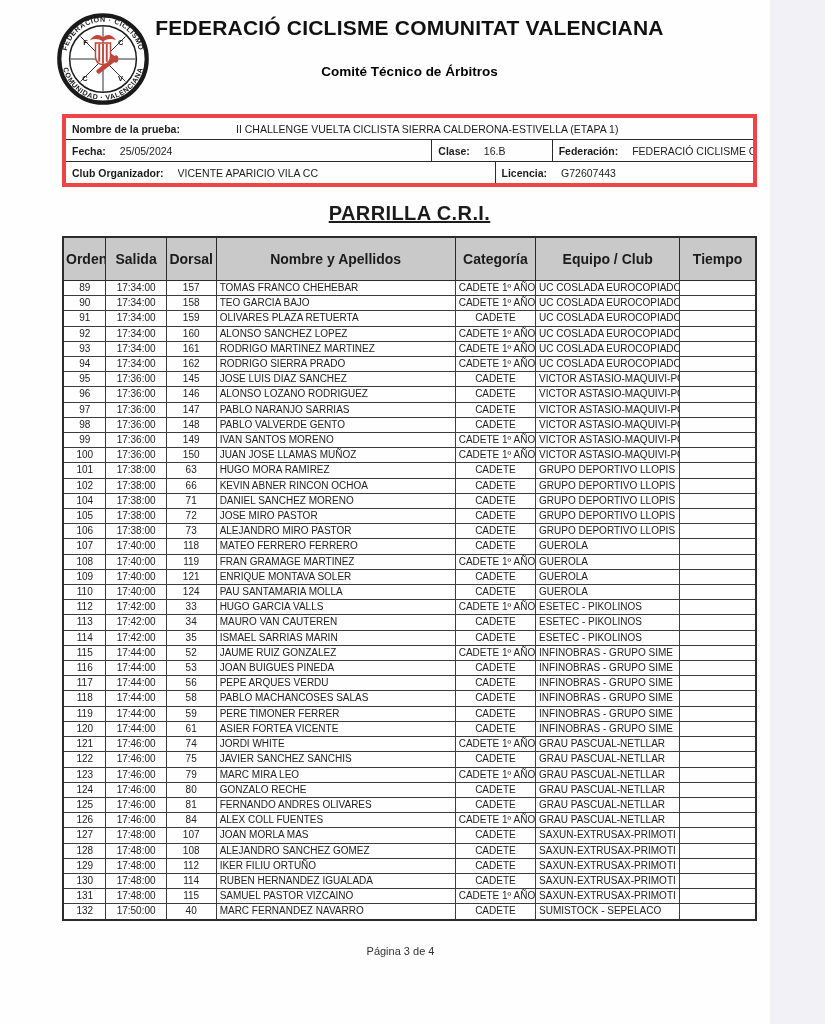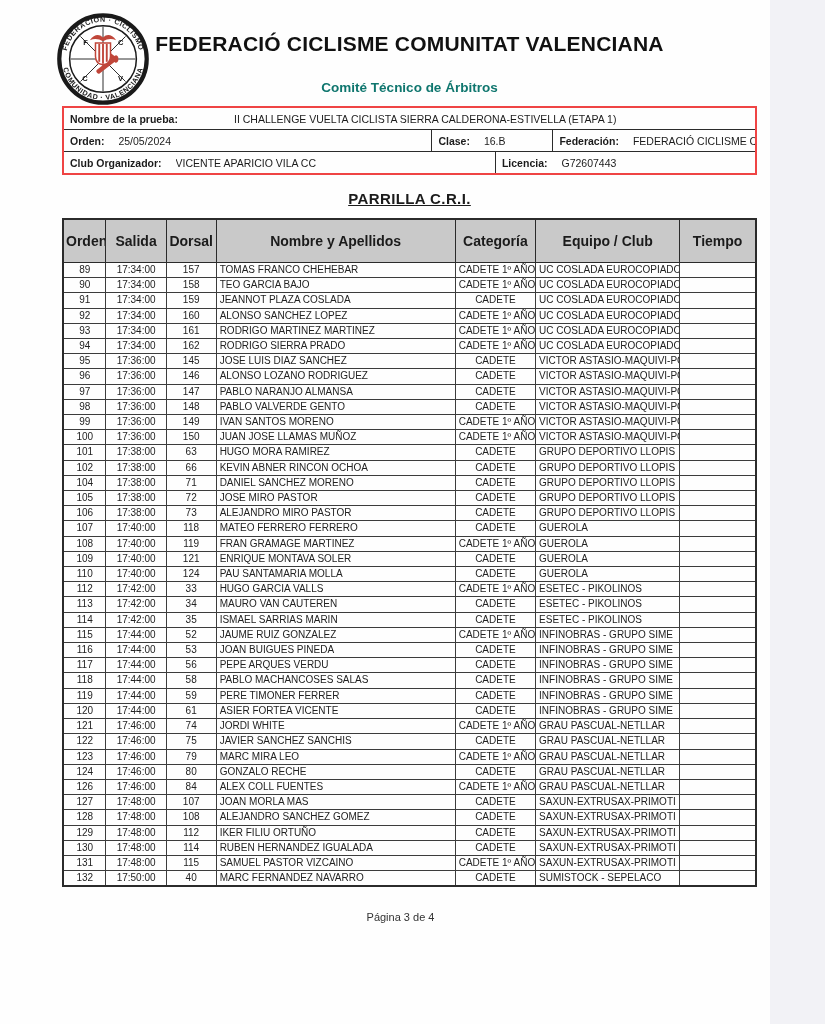--- a/index.html
+++ b/index.html
@@ -9,40 +9,40 @@
     font-family:"Liberation Sans", sans-serif;
     -webkit-font-smoothing:antialiased;
   }
   .edge-strip{position:absolute;right:0;top:0;width:55px;height:1024px;background:#f2f2f6;}
   .page{position:absolute;left:0;top:0;width:770px;height:1024px;background:#fefefe;}
   .content{position:absolute;left:62px;top:0;width:695px;}
 
   
   .doc-header{position:relative;height:104px;}
   .logo{position:absolute;left:-6px;top:12px;width:94px;height:94px;}
-  .title-wrap{text-align:center;padding-top:32px;}
+  .title-wrap{text-align:center;padding-top:16px;}
   .doc-title{margin:0;font-size:21px;font-weight:bold;letter-spacing:.2px;color:#111;}
-  .doc-subtitle{margin:24px 0 0 0;font-size:13.5px;font-weight:bold;color:#0f766e;}
+  .doc-subtitle{margin:24px 0 0 0;font-size:13.5px;font-weight:bold;color:#000000;}
 
   
-  .info-table{margin-top:2px;border:2px solid #ef4444;}
+  .info-table{margin-top:10px;border:4px solid #ef4444;}
   .info-row{display:flex;align-items:stretch;height:21px;border-bottom:1.5px solid #2b2b2b;font-size:10.5px;}
   .info-row:last-child{border-bottom:none;}
   .info-cell{display:flex;align-items:center;border-left:1.5px solid #2b2b2b;padding-left:6px;overflow:hidden;}
   .info-cell:first-child{border-left:none;}
   .info-cell .lbl{font-weight:bold;margin-right:14px;white-space:nowrap;}
   .info-cell .val{white-space:nowrap;overflow:hidden;text-align:center;}
   .w-nombre-lbl{width:158px;flex:none;}
   .w-fecha{width:52.3%;flex:none;}
   .w-clase{width:16.5%;flex:none;}
   .w-flex{flex:1;}
   .w-club{width:61.5%;flex:none;}
 
   
-  .section-title{text-align:center;margin:15px 0 11px 0;font-size:15px;font-weight:bold;}
+  .section-title{text-align:center;margin:15px 0 11px 0;font-size:20px;font-weight:bold;}
   .section-title span{text-decoration:underline;letter-spacing:.4px;}
 
   
   table.grid{width:100%;border-collapse:collapse;border:2px solid #2b2b2b;table-layout:fixed;}
   table.grid th{
     background:#c9c9c9;font-size:14px;font-weight:bold;height:18px;
     border:1px solid #2b2b2b;padding:12px 2px;white-space:nowrap;overflow:hidden;
   }
   table.grid td{
     font-size:10px;height:14.2px;line-height:14.2px;border:1px solid #3c3c3c;
@@ -112,21 +112,21 @@
       <div class="info-row">
         <div class="info-cell w-nombre-lbl">
           <span class="lbl">Nombre de la prueba:</span>
         </div>
         <div class="info-cell w-flex" style="border-left:none;">
           <span class="val">II CHALLENGE VUELTA CICLISTA SIERRA CALDERONA-ESTIVELLA (ETAPA 1)</span>
         </div>
       </div>
       <div class="info-row">
         <div class="info-cell w-fecha">
-          <span class="lbl">Orden:</span>
+          <span class="lbl">Fecha:</span>
           <span class="val">25/05/2024</span>
         </div>
         <div class="info-cell w-clase">
           <span class="lbl">Clase:</span>
           <span class="val">16.B</span>
         </div>
         <div class="info-cell w-flex">
           <span class="lbl">Federación:</span>
           <span class="val">FEDERACIÓ CICLISME COMUNIT</span>
         </div>
@@ -184,21 +184,21 @@
             <td class="center">158</td>
             <td class="left">TEO GARCIA BAJO</td>
             <td class="center">CADETE 1º AÑO</td>
             <td class="left">UC COSLADA EUROCOPIADORA</td>
             <td class="center"></td>
           </tr>
           <tr>
             <td class="center">91</td>
             <td class="center">17:34:00</td>
             <td class="center">159</td>
-            <td class="left">JEANNOT PLAZA COSLADA</td>
+            <td class="left">OLIVARES PLAZA RETUERTA</td>
             <td class="center">CADETE</td>
             <td class="left">UC COSLADA EUROCOPIADORA</td>
             <td class="center"></td>
           </tr>
           <tr>
             <td class="center">92</td>
             <td class="center">17:34:00</td>
             <td class="center">160</td>
             <td class="left">ALONSO SANCHEZ LOPEZ</td>
             <td class="center">CADETE 1º AÑO</td>
@@ -238,21 +238,21 @@
             <td class="center">146</td>
             <td class="left">ALONSO LOZANO RODRIGUEZ</td>
             <td class="center">CADETE</td>
             <td class="left">VICTOR ASTASIO-MAQUIVI-PC B</td>
             <td class="center"></td>
           </tr>
           <tr>
             <td class="center">97</td>
             <td class="center">17:36:00</td>
             <td class="center">147</td>
-            <td class="left">PABLO NARANJO ALMANSA</td>
+            <td class="left">PABLO NARANJO SARRIAS</td>
             <td class="center">CADETE</td>
             <td class="left">VICTOR ASTASIO-MAQUIVI-PC B</td>
             <td class="center"></td>
           </tr>
           <tr>
             <td class="center">98</td>
             <td class="center">17:36:00</td>
             <td class="center">148</td>
             <td class="left">PABLO VALVERDE GENTO</td>
             <td class="center">CADETE</td>
@@ -469,20 +469,29 @@
           <tr>
             <td class="center">124</td>
             <td class="center">17:46:00</td>
             <td class="center">80</td>
             <td class="left">GONZALO RECHE</td>
             <td class="center">CADETE</td>
             <td class="left">GRAU PASCUAL-NETLLAR</td>
             <td class="center"></td>
           </tr>
           <tr>
+            <td class="center">125</td>
+            <td class="center">17:46:00</td>
+            <td class="center">81</td>
+            <td class="left">FERNANDO ANDRES OLIVARES</td>
+            <td class="center">CADETE</td>
+            <td class="left">GRAU PASCUAL-NETLLAR</td>
+            <td class="center"></td>
+          </tr>
+          <tr>
             <td class="center">126</td>
             <td class="center">17:46:00</td>
             <td class="center">84</td>
             <td class="left">ALEX COLL FUENTES</td>
             <td class="center">CADETE 1º AÑO</td>
             <td class="left">GRAU PASCUAL-NETLLAR</td>
             <td class="center"></td>
           </tr>
           <tr>
             <td class="center">127</td>

